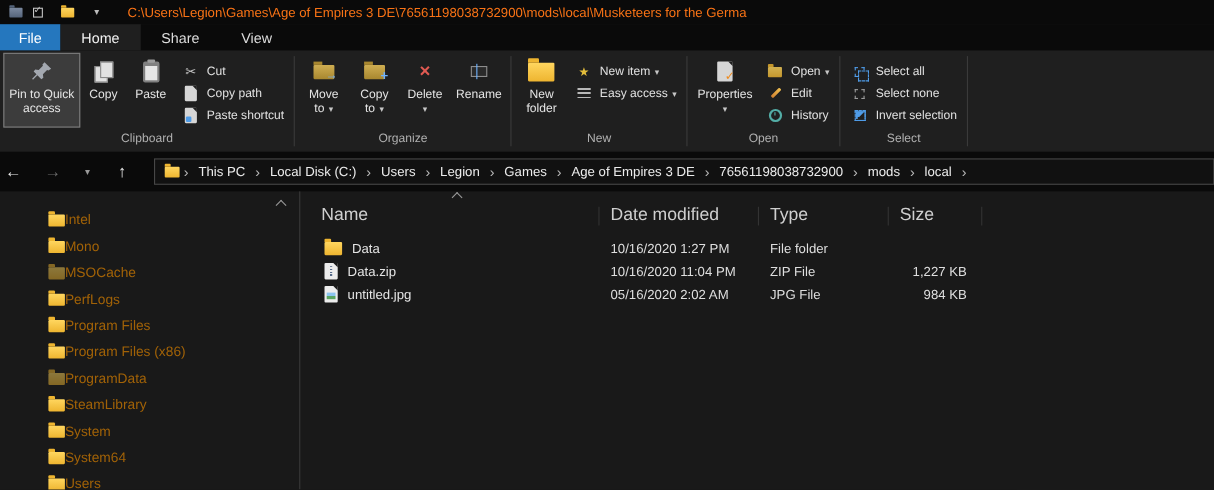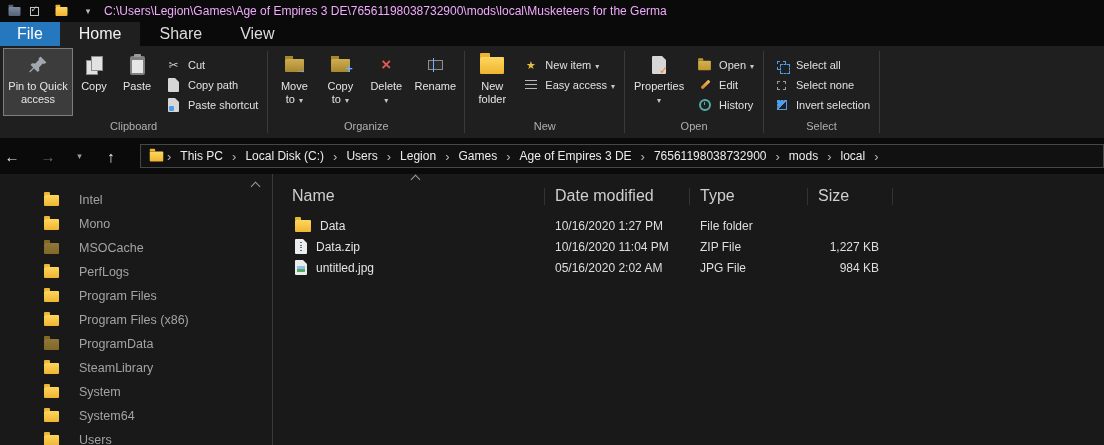--- a/index.html
+++ b/index.html
@@ -4,25 +4,25 @@
 <style>
   *{margin:0;padding:0;box-sizing:border-box}
   html,body{width:1104px;height:445px;overflow:hidden}
   body{font-family:"Liberation Sans","DejaVu Sans",sans-serif;background:#191919;color:#e8e8e8}
   .window{width:1104px;height:445px;display:flex;flex-direction:column;background:#191919}
 
   
   .titlebar{height:22px;background:#0a0a0a;display:flex;align-items:center;padding:0 6px;flex-shrink:0}
   .qat{display:flex;align-items:center;gap:11px;margin-left:4px}
   .qat-btn{display:flex;align-items:center;justify-content:center;width:16px;height:16px}
-  .tb-path{font-size:12px;color:#f0abfc;margin-left:8px;white-space:nowrap}
+  .tb-path{font-size:12px;color:#f97316;margin-left:20px;white-space:nowrap}
 
   
   .tabs-row{height:24px;background:#0a0a0a;display:flex;align-items:stretch;flex-shrink:0}
-  .tab{padding:0 19px;font-size:16px;color:#dcdcdc;display:flex;align-items:center;cursor:default}
+  .tab{padding:0 19px;font-size:13px;color:#dcdcdc;display:flex;align-items:center;cursor:default}
   .tab-file{background:#2577be;color:#fff;padding:0 17px}
   .tab.active{background:#1f1f1f;color:#f2f2f2}
 
   
   .ribbon{height:92px;background:#1f1f1f;display:flex;align-items:stretch;flex-shrink:0}
   .rgroup{display:flex;flex-direction:column}
   .rbuttons{height:72px;display:flex;align-items:flex-start;padding:2px 3px 0}
   .glabel{height:20px;text-align:center;font-size:11px;color:#b0b0b0;line-height:16px}
   .vsep{width:1px;background:#3a3a3a;margin:5px 0}
   .bigbtn{display:flex;flex-direction:column;align-items:center;padding:4px 3px 0;height:68px;font-size:11px;line-height:1.22;text-align:center;color:#e4e4e4;gap:3px;border:1px solid transparent}
@@ -103,21 +103,21 @@
   .nav-btn.disabled{color:#6b6b6b}
   .nav-btn.narrow{width:15px;color:#9a9a9a}
   .addressbar{flex:1;height:24px;border:1px solid #474747;background:#111;display:flex;align-items:center;padding:0 5px;font-size:12px;margin-left:5px;overflow:hidden}
   .crumb{padding:0 6px;color:#ececec;white-space:nowrap}
   .crumb-sep{padding:0 3px;display:flex;align-items:center}
   .addr-ico{margin-left:3px;transform:scale(.9)}
 
   
   .content{flex:1;display:flex;min-height:0}
   .sidebar{width:273px;border-right:1px solid #3a3a3a;position:relative;padding-top:14px;flex-shrink:0}
-  .side-item{height:24px;display:flex;align-items:center;padding-left:44px;gap:20px;font-size:12.5px;color:#a3a3a3}
+  .side-item{height:24px;display:flex;align-items:center;padding-left:44px;gap:0;font-size:12.5px;color:#a16207}
   .side-caret{position:absolute;top:9px;right:13px}
 
   .main{flex:1;position:relative;padding-top:6px}
   .sort-caret{position:absolute;left:139px;top:2px}
   .col-headers{display:flex;height:24px;align-items:center;font-size:16px;color:#cfcfcf;margin-top:4px}
   .ch{height:17px;display:flex;align-items:center;border-right:1px solid #333}
   .ch-name{width:272px;padding-left:19px}
   .ch-date{width:145px;padding-left:10px}
   .ch-type{width:118px;padding-left:10px}
   .ch-size{width:85px;padding-left:10px}

